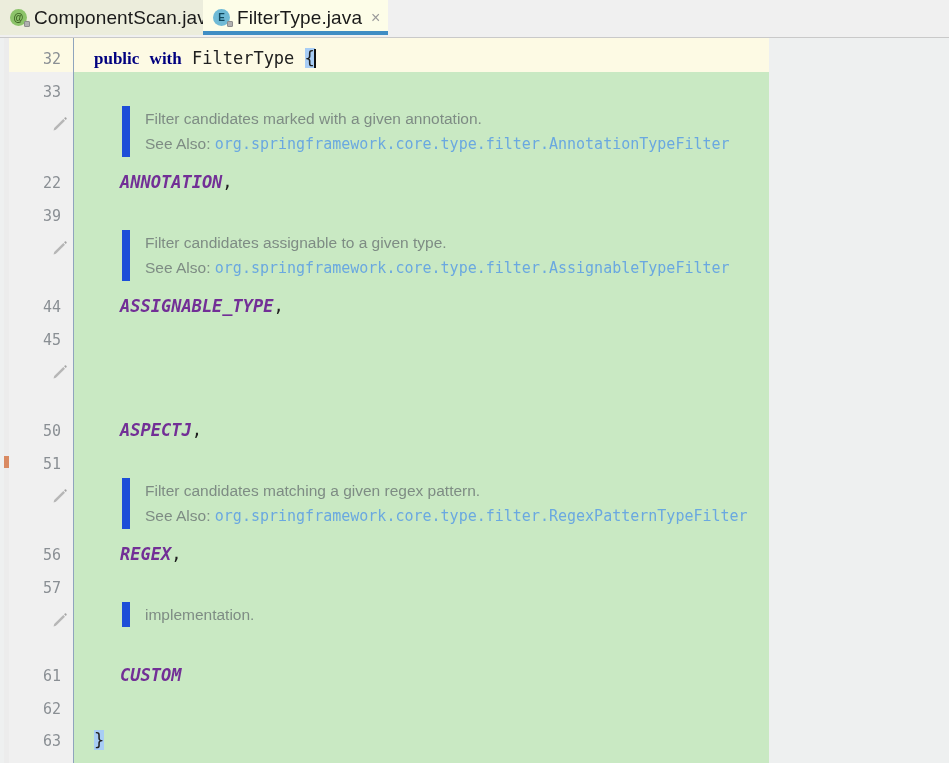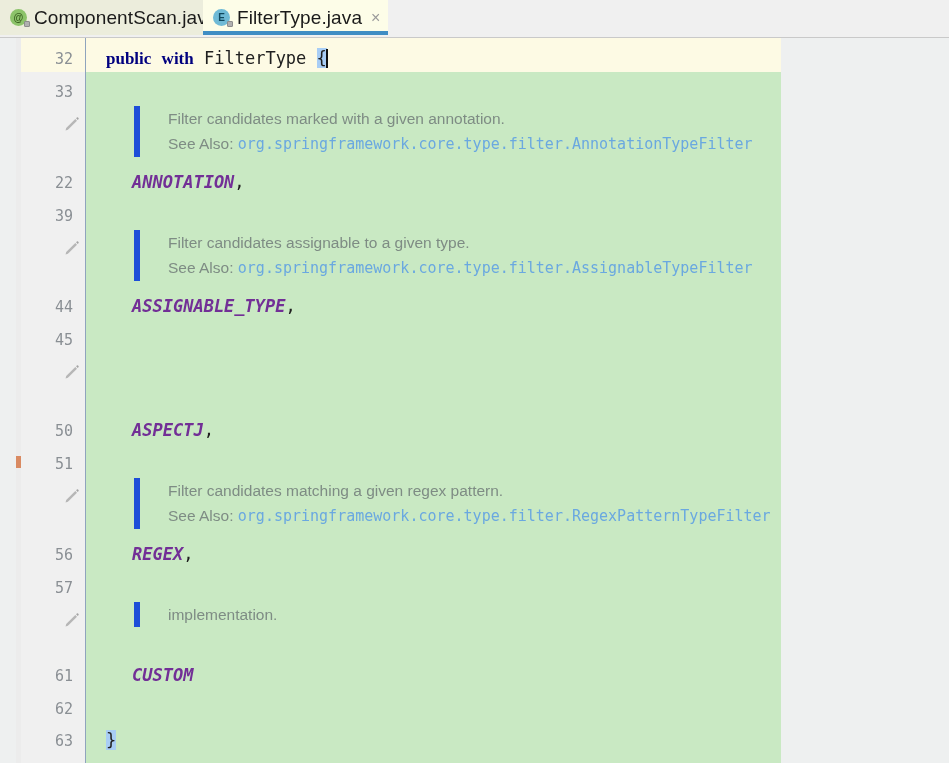--- a/index.html
+++ b/index.html
@@ -79,21 +79,21 @@
     right: -3px; bottom: -1px;
     width: 6px; height: 6px;
     background: #b0b0b0;
     border: 1px solid #8d8d8d;
     border-radius: 1px;
   }
 
   
   #editor {
     position: absolute;
-    left: 16px; top: 38px;
+    left: 4px; top: 38px;
     width: 765px; height: 725px;
     overflow: hidden;
   }
 
   
   #status-strip {
     position: absolute;
     left: 0; top: 0;
     width: 5px; height: 725px;
     background: #ececec;
@@ -174,22 +174,22 @@
     font-weight: bold;
     font-style: italic;
     font-family: "DejaVu Sans Mono", monospace;
     font-size: 17px;
   }
   .punct { color: #202020; font-weight: normal; font-style: normal; }
 
   
   .doc {
     position: absolute;
-    padding-left: 28px;
-    border-left: 6px solid #1d4ed8;
+    padding-left: 15px;
+    border-left: 8px solid #1d4ed8;
   }
   .doc-line {
     font-family: "Liberation Sans", sans-serif;
     font-size: 15.5px;
     color: #7e8c84;
     line-height: 25px;
     white-space: nowrap;
   }
   .doc-link {
     font-family: "DejaVu Sans Mono", monospace;

